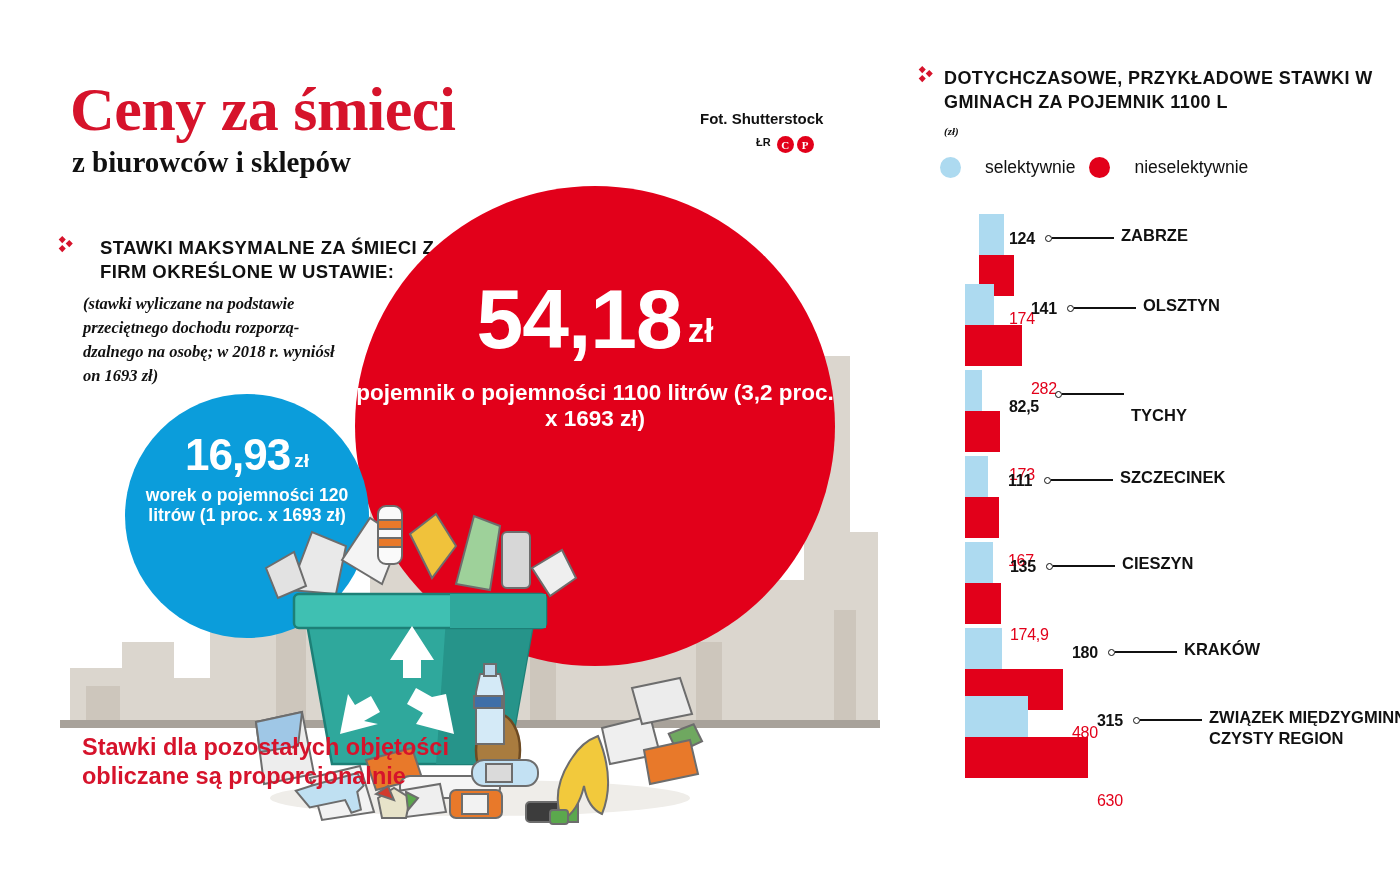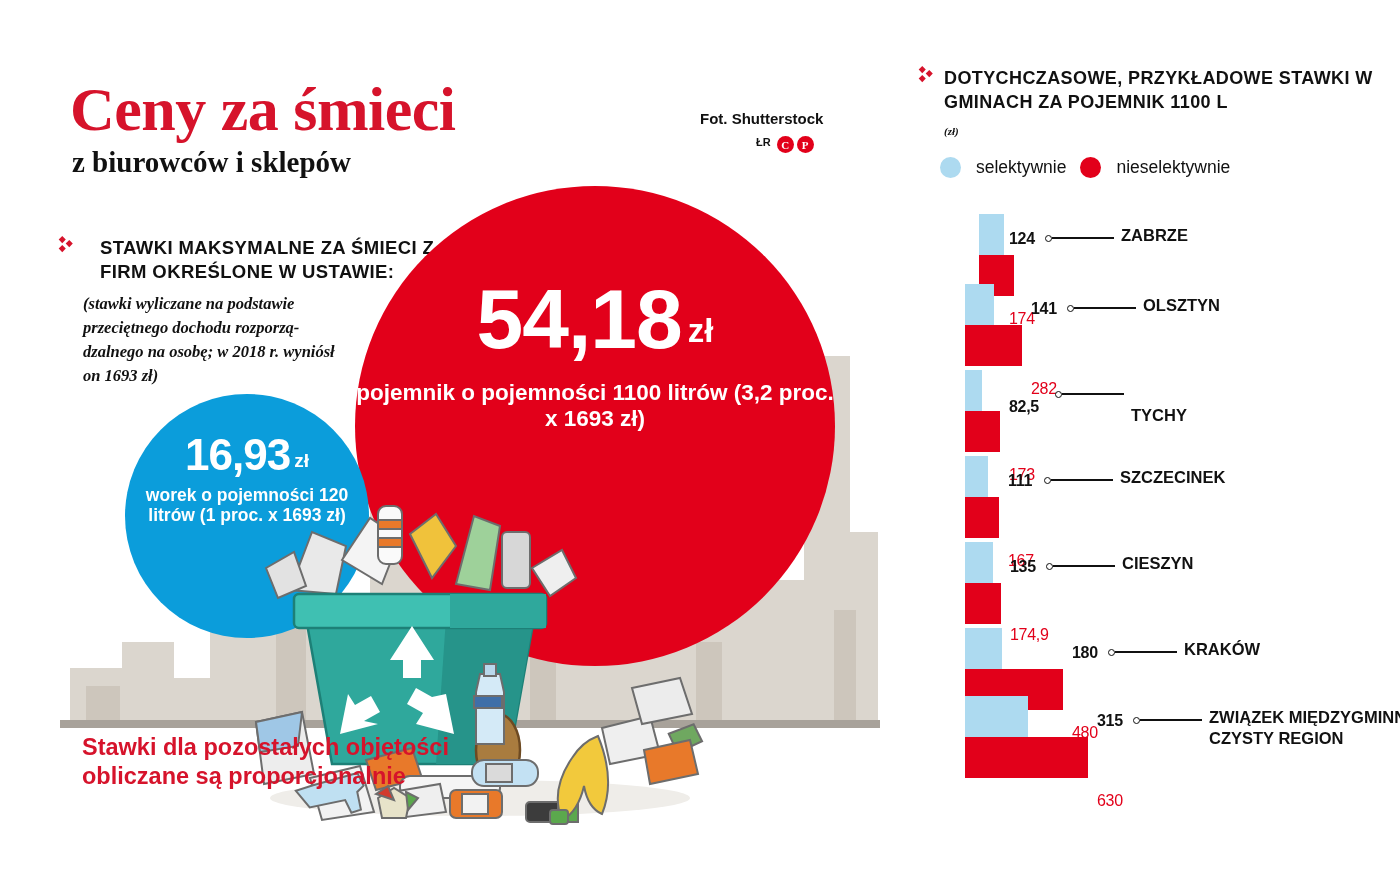--- a/index.html
+++ b/index.html
@@ -111,21 +111,21 @@
   }
   .right-unit {
     position:absolute; left:944px; top:125px;
     font-family:"Liberation Serif", serif; font-style:italic;
     font-weight:700; font-size:11px; color:#111;
   }
   .legend {
     position:absolute; left:940px; top:157px;
     display:flex; align-items:center; gap:14px;
   }
-  .legend-item { display:flex; align-items:flex-end; gap:15px; }
+  .legend-item { display:flex; align-items:flex-end; gap:24px; }
   .legend-dot { width:21px; height:21px; border-radius:50%; display:block; }
   .legend-label { font-size:17.5px; color:#111; }
 
   .chart { position:absolute; left:965px; top:198px; width:435px; height:600px; }
   .row { position:absolute; left:0; width:435px; }
   .bar { display:block; height:41px; }
   .bar-blue { background:#ADDAF0; }
   .bar-red  { background:#E2001A; }
   .blue-val {
     position:absolute; font-weight:700; font-size:16px; color:#111;

